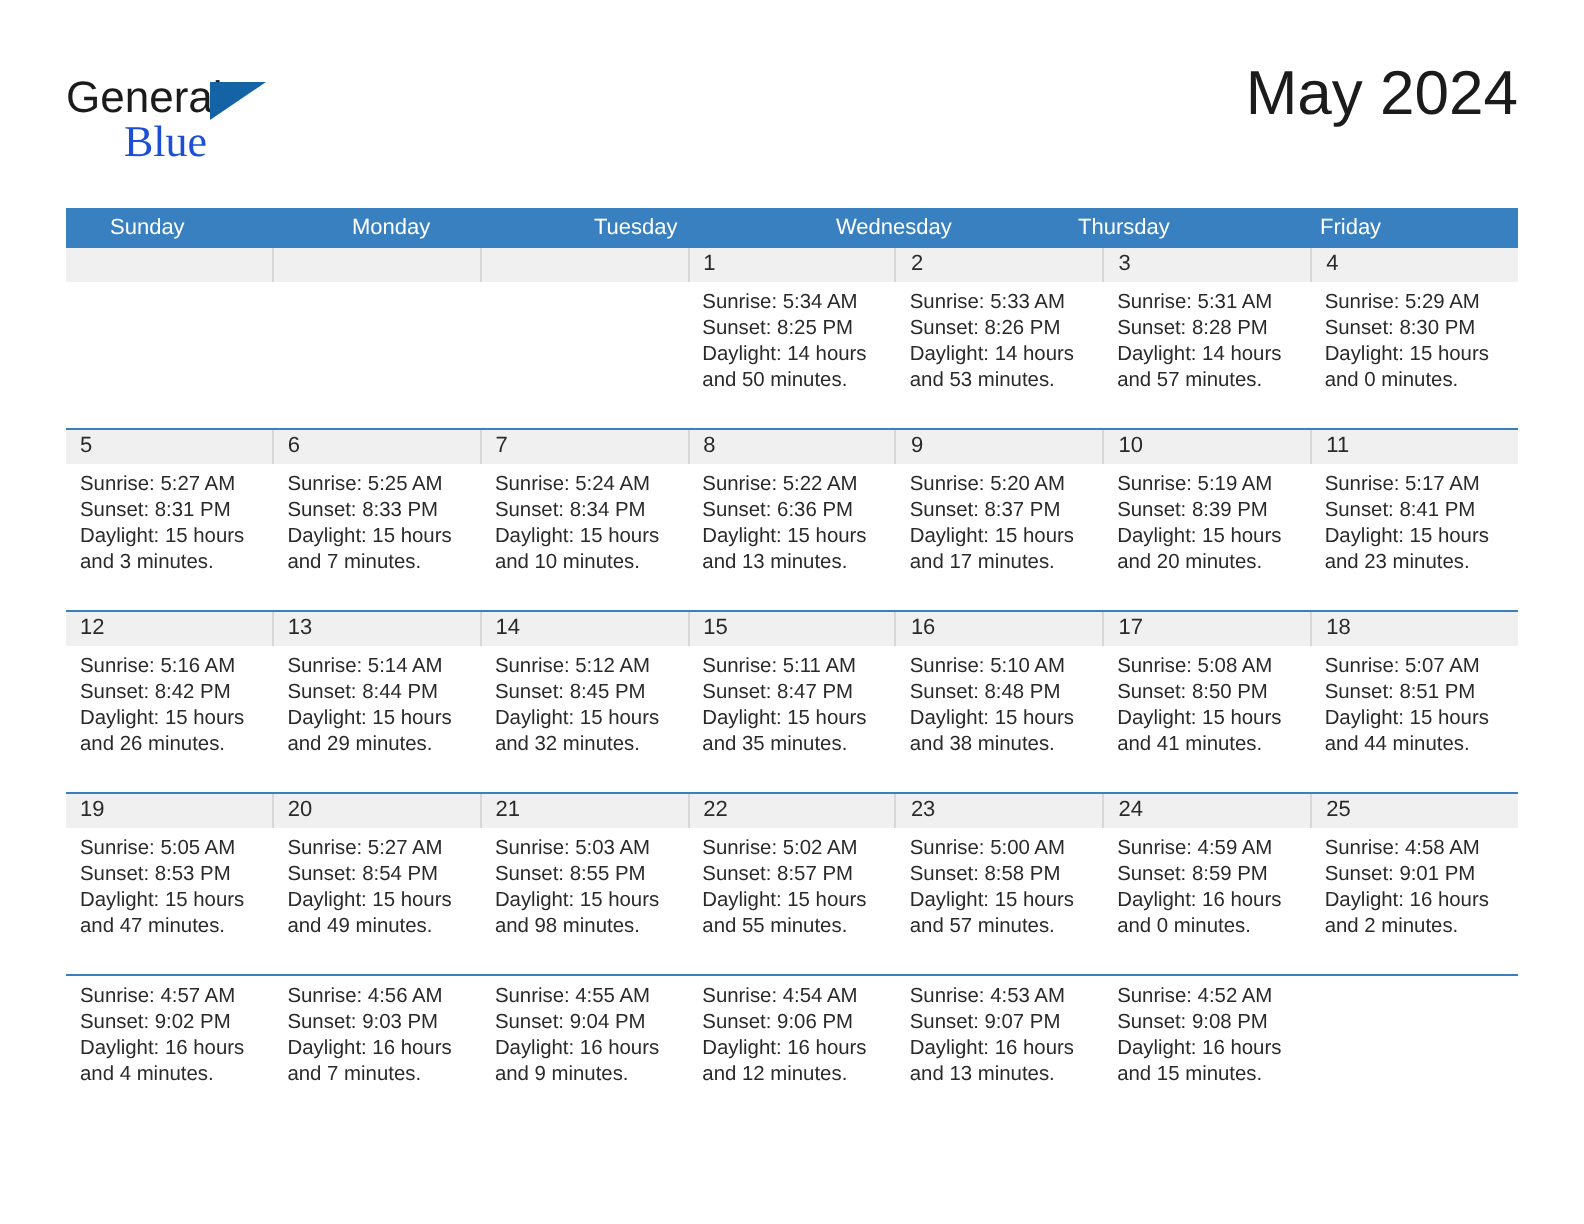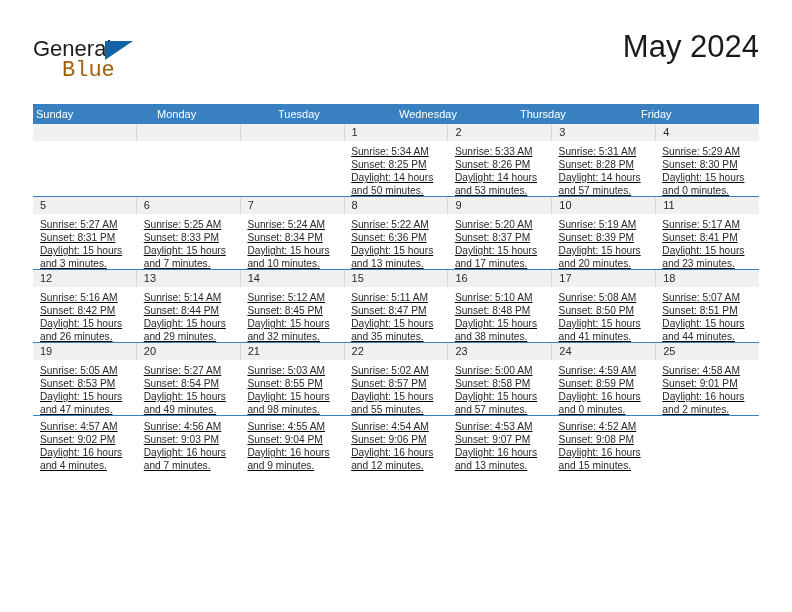--- a/index.html
+++ b/index.html
@@ -40,22 +40,22 @@
     position: absolute;
     left: 72px; top: 5px;
     width: 0; height: 0;
     border-left: 28px solid #1464a5;
     border-bottom: 19px solid transparent;
   }
   .logo-blue {
     position: absolute;
     left: 29px; top: 22px;
     font-size: 22px;
-    color: #a16207;
-    font-family: Liberation Mono, monospace;
+    color: #1d4ed8;
+    font-family: Liberation Serif, serif;
   }
   .title-block {
     position: absolute;
     right: 0; top: 0;
     text-align: right;
   }
   .cal-title {
     font-size: 31px;
     color: #1b1b1b;
     line-height: 30px;
@@ -79,21 +79,21 @@
     display: flex;
     width: 100%;
     height: 20px;
     background: #3880c0;
   }
   .dow-cell {
     flex: 1 1 0;
     color: #ffffff;
     font-size: 11px;
     line-height: 20px;
-    padding-left: 3px;
+    padding-left: 22px;
     overflow: hidden;
     white-space: nowrap;
   }
 
   .week {
     width: 100%;
     border-top: 1.6px solid #3880c0;
   }
   .week:first-of-type { border-top: none; }
 
@@ -111,23 +111,22 @@
     padding-left: 7px;
     border-left: 1px solid #d8d8d8;
     overflow: hidden;
     white-space: nowrap;
   }
   .num-cell:first-child { border-left: none; }
 
   .info-row {
     display: flex;
     width: 100%;
-    height: 55px;
+    height: 73px;
     background: #ffffff;
-    text-decoration: underline;
   }
   .info-cell {
     flex: 1 1 0;
     padding: 4px 6px 0 7px;
     overflow: hidden;
   }
   .info-line {
     font-size: 10.2px;
     line-height: 13.1px;
     color: #2a2a2a;

